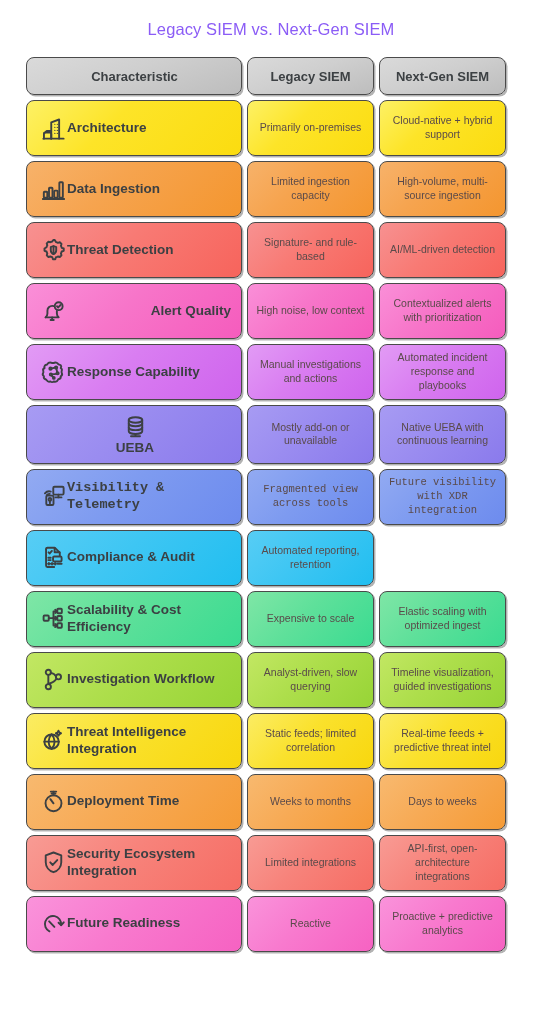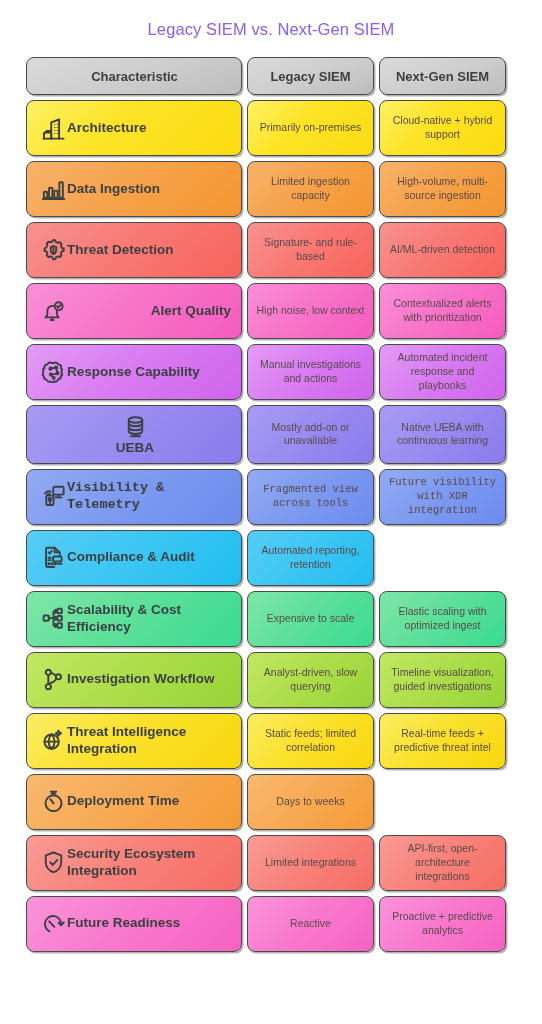--- a/index.html
+++ b/index.html
@@ -380,20 +380,23 @@
               <svg viewBox="0 0 24 24">
                 <circle cx="12" cy="13.6" r="7.1"></circle>
                 <path d="M12 13.6 9.2 9.9"></path>
                 <path d="M9.6 3.2h4.8"></path>
                 <path d="M12 3.2v3.3"></path>
                 <path d="M10.3 4.9h3.4"></path>
               </svg>
             </span>
             <span class="char-label">Deployment Time</span>
           </div>
+          <div class="cell col-leg val-cell t-orange2">
+            <span class="val-text">Weeks to months</span>
+          </div>
           <div class="cell col-next val-cell t-orange2">
             <span class="val-text">Days to weeks</span>
           </div>
         </div>
         <div class="row body-row">
           <div class="cell col-char char-cell t-red2">
             <span class="icon">
               <svg viewBox="0 0 24 24">
                 <path d="M12 3.1 5.1 5.7v6c0 4.1 2.9 7.6 6.9 8.9 4-1.3 6.9-4.8 6.9-8.9v-6z"></path>
                 <path d="m9.1 11.9 2.2 2.3 4-4.4"></path>

